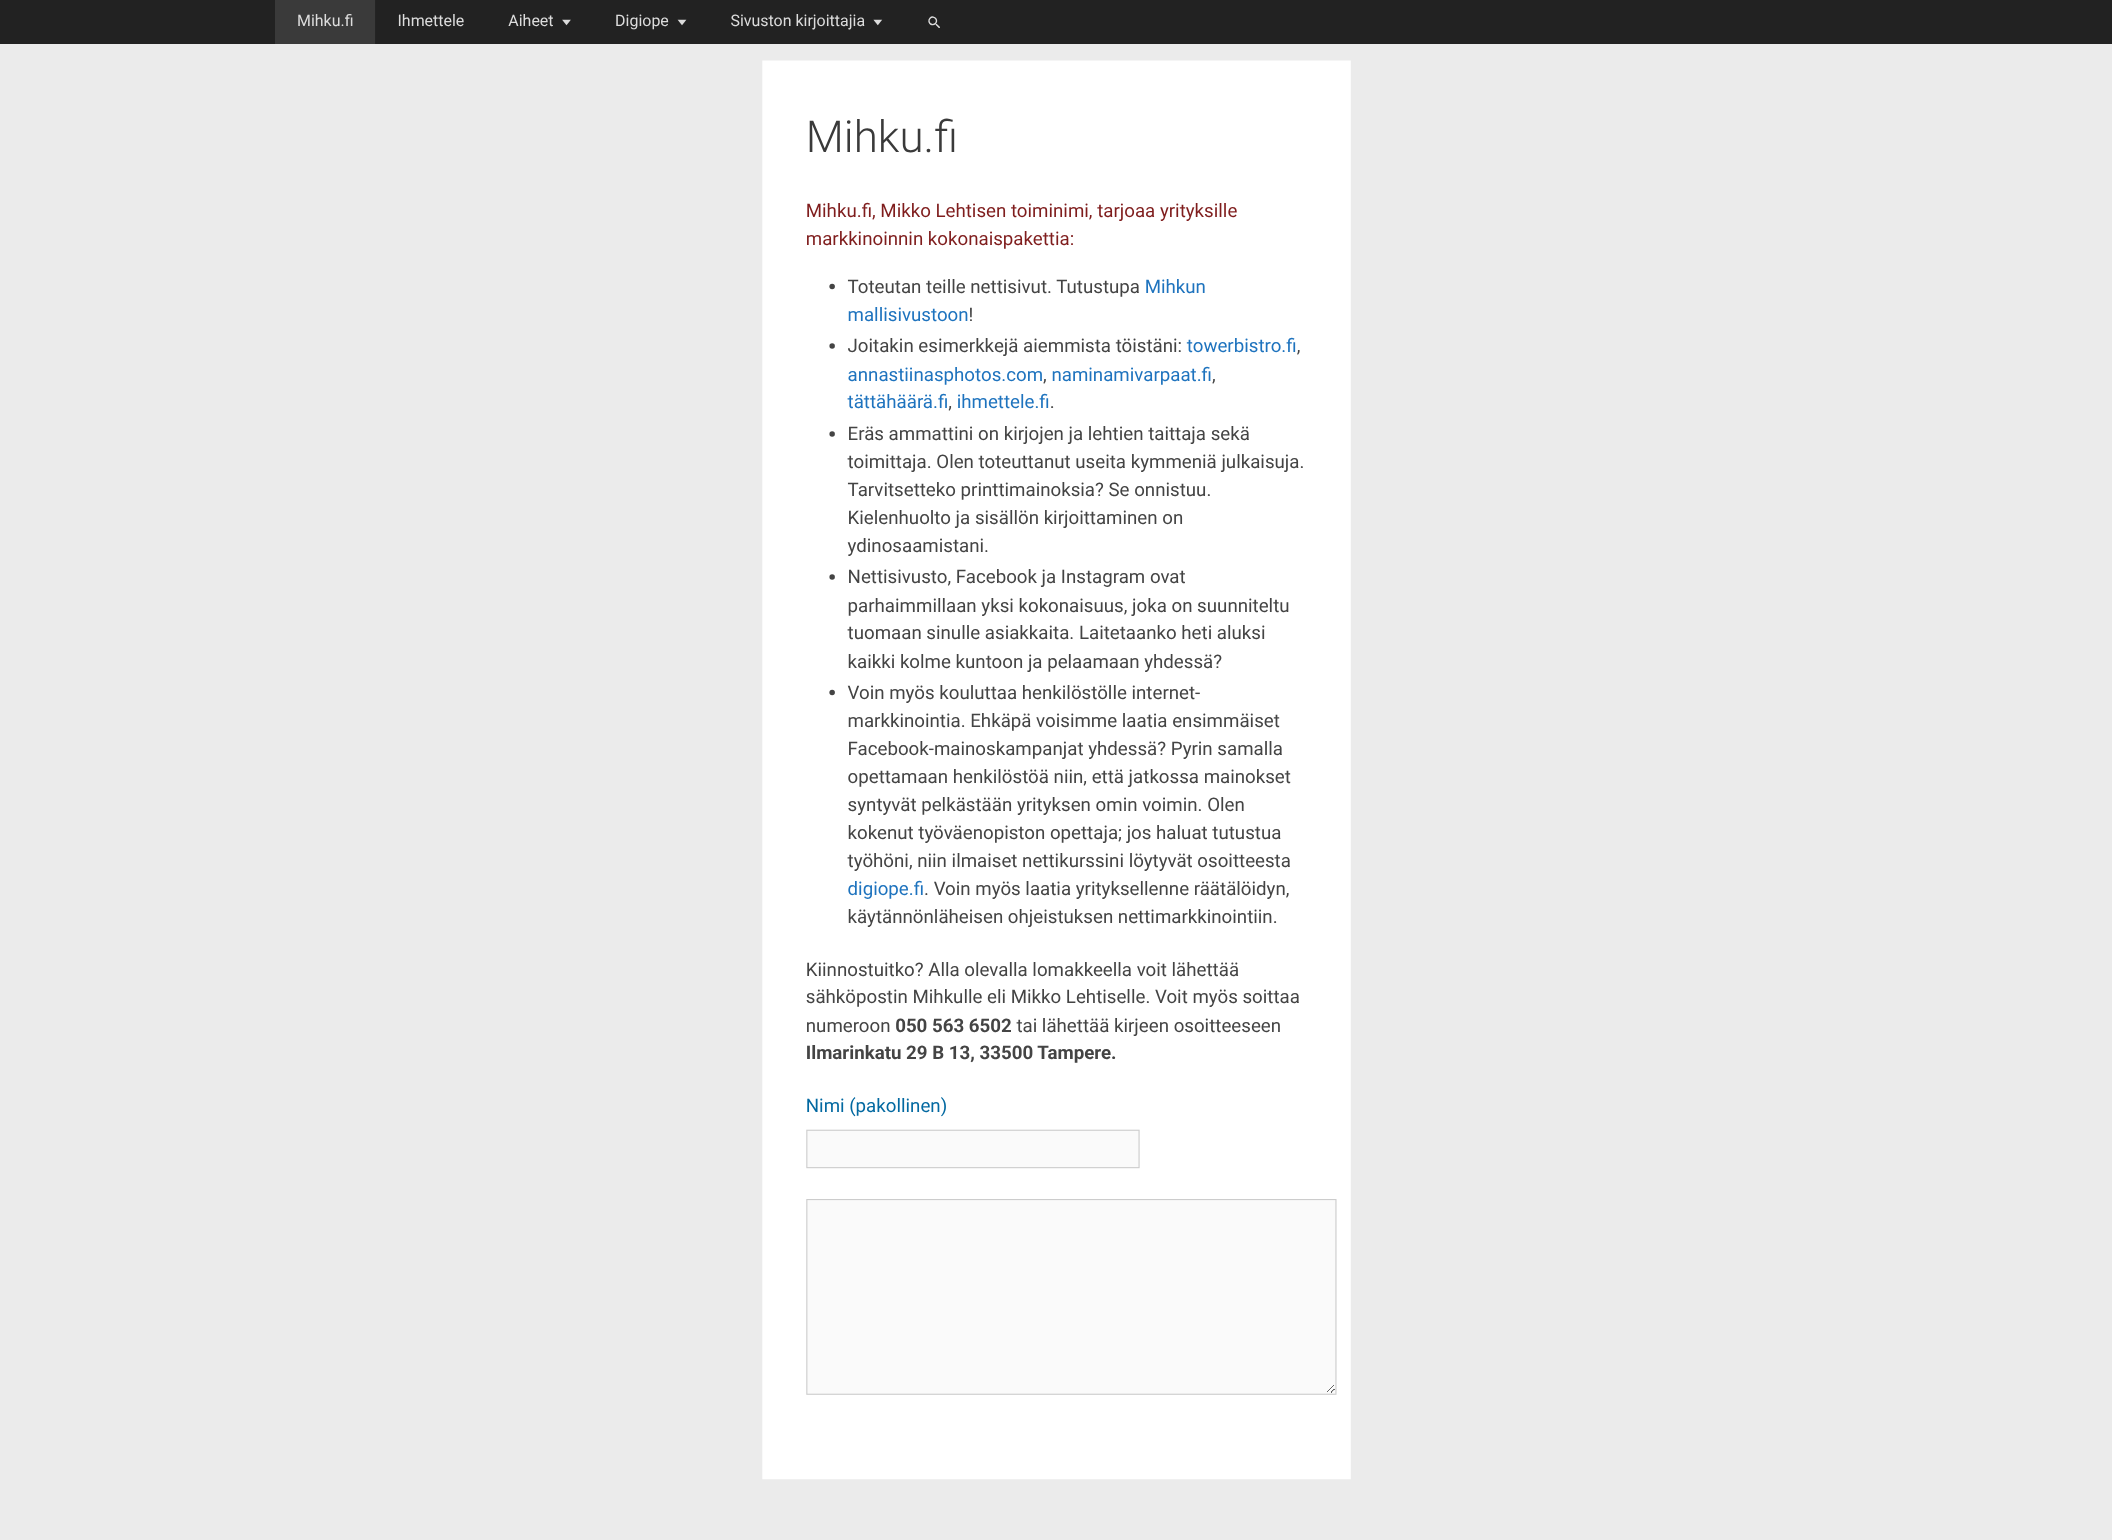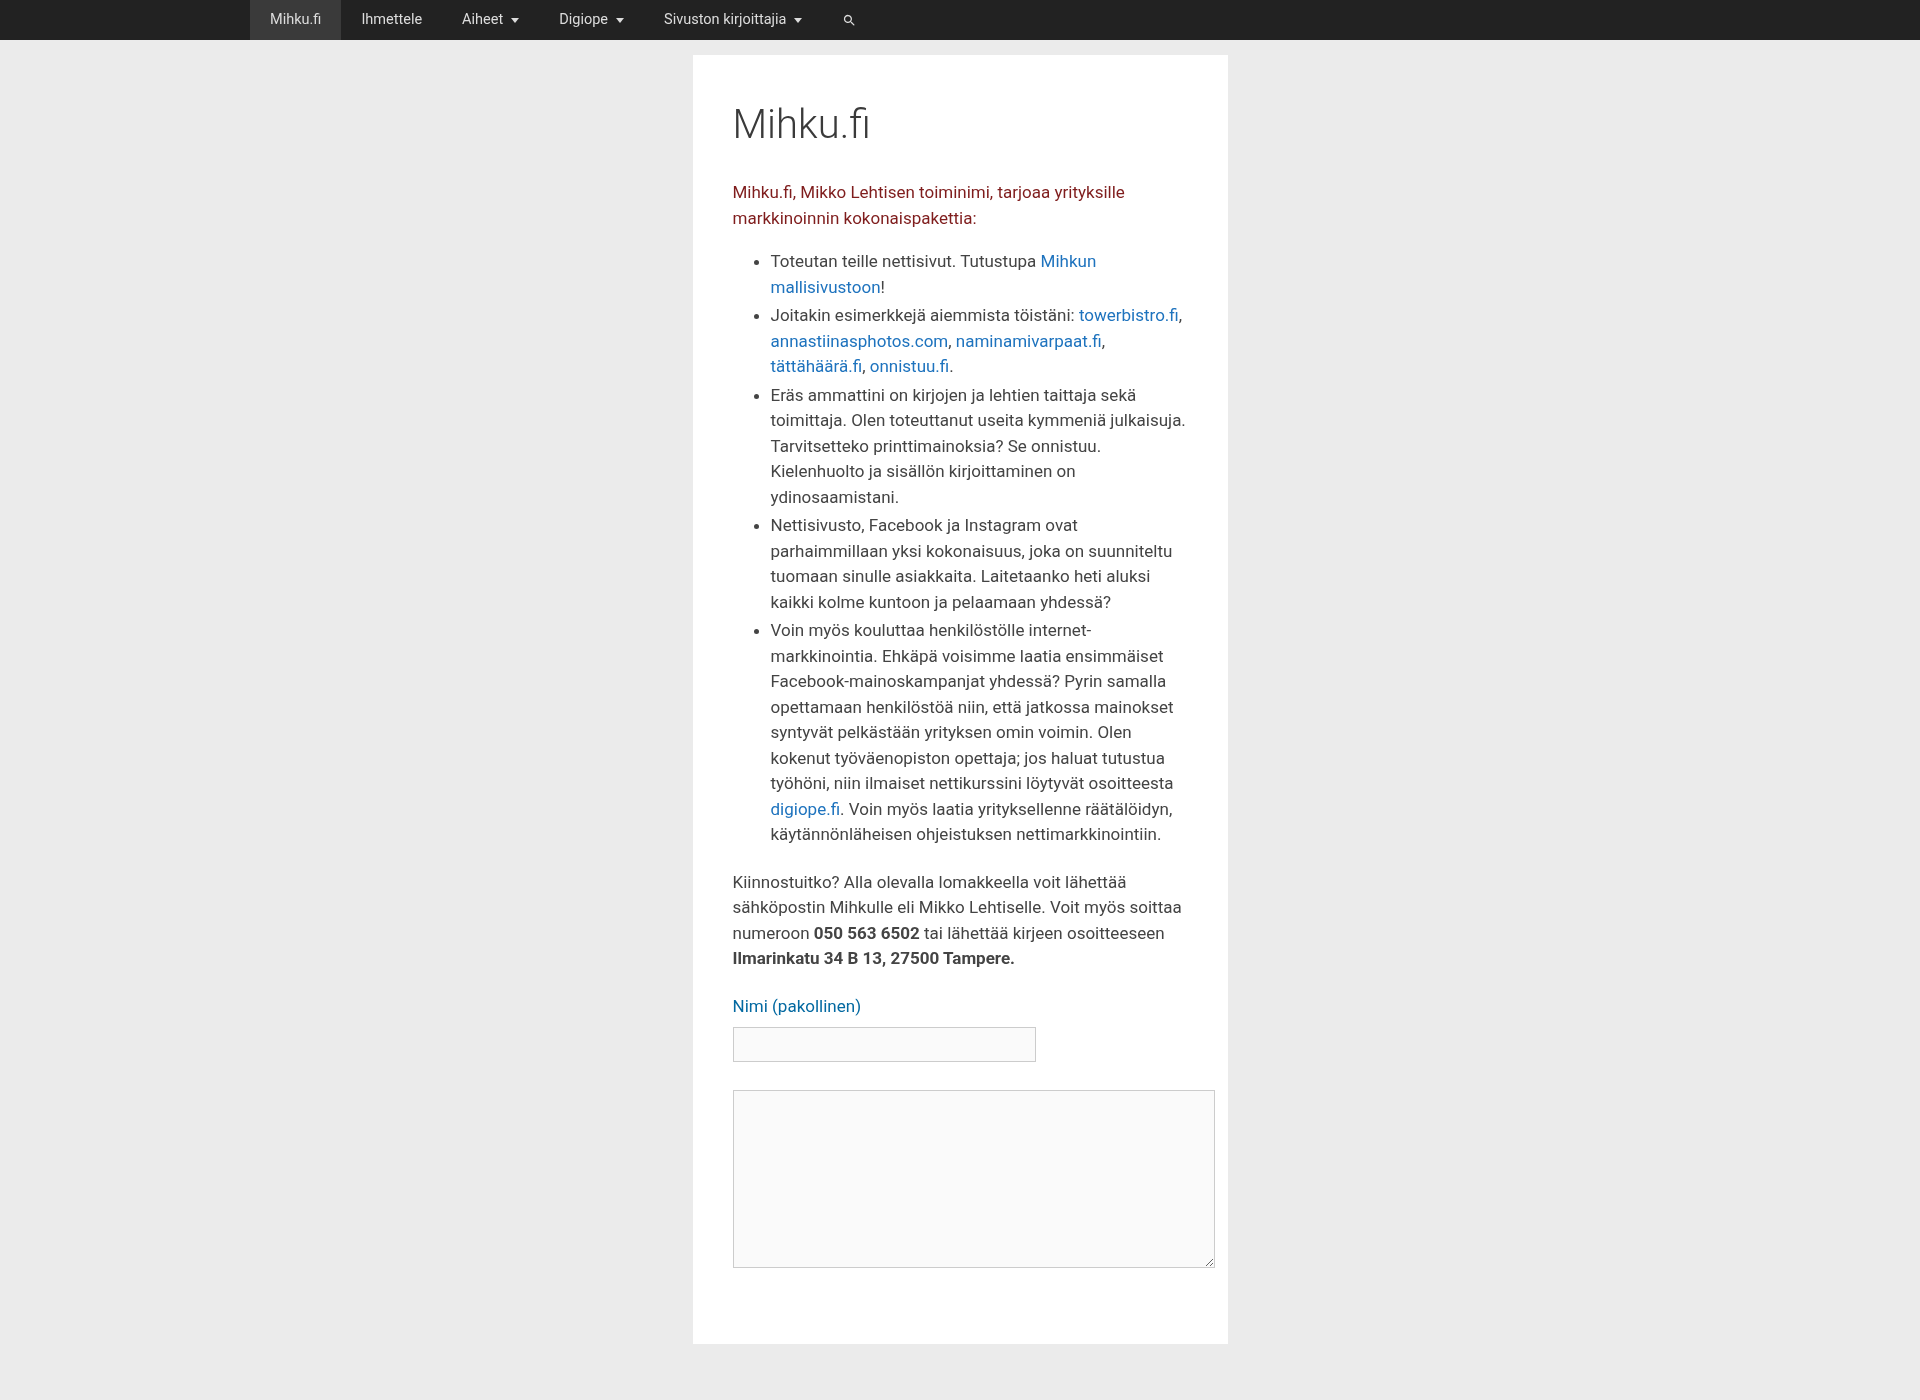--- a/index.html
+++ b/index.html
@@ -157,31 +157,31 @@
   <article class="main-content">
     <h1 class="page-title">Mihku.fi</h1>
 
     <p class="intro-text">Mihku.fi, Mikko Lehtisen toiminimi, tarjoaa yrityksille markkinoinnin kokonaispakettia:</p>
 
     <ul class="content-list">
       <li>
         <span>Toteutan teille nettisivut. Tutustupa </span><a class="content-link">Mihkun mallisivustoon</a><span>!</span>
       </li>
       <li>
-        <span>Joitakin esimerkkejä aiemmista töistäni: </span><a class="content-link">towerbistro.fi</a><span>, </span><a class="content-link">annastiinasphotos.com</a><span>, </span><a class="content-link">naminamivarpaat.fi</a><span>, </span><a class="content-link">tättähäärä.fi</a><span>, </span><a class="content-link">onnistuu.fi</a><span>.</span>
+        <span>Joitakin esimerkkejä aiemmista töistäni: </span><a class="content-link">towerbistro.fi</a><span>, </span><a class="content-link">annastiinasphotos.com</a><span>, </span><a class="content-link">naminamivarpaat.fi</a><span>, </span><a class="content-link">tättähäärä.fi</a><span>, </span><a class="content-link">ihmettele.fi</a><span>.</span>
       </li>
       <li>Eräs ammattini on kirjojen ja lehtien taittaja sekä toimittaja. Olen toteuttanut useita kymmeniä julkaisuja. Tarvitsetteko printtimainoksia? Se onnistuu. Kielenhuolto ja sisällön kirjoittaminen on ydinosaamistani.</li>
       <li>Nettisivusto, Facebook ja Instagram ovat parhaimmillaan yksi kokonaisuus, joka on suunniteltu tuomaan sinulle asiakkaita. Laitetaanko heti aluksi kaikki kolme kuntoon ja pelaamaan yhdessä?</li>
       <li>
         <span>Voin myös kouluttaa henkilöstölle internet-markkinointia. Ehkäpä voisimme laatia ensimmäiset Facebook-mainoskampanjat yhdessä? Pyrin samalla opettamaan henkilöstöä niin, että jatkossa mainokset syntyvät pelkästään yrityksen omin voimin. Olen kokenut työväenopiston opettaja; jos haluat tutustua työhöni, niin ilmaiset nettikurssini löytyvät osoitteesta </span><a class="content-link">digiope.fi</a><span>. Voin myös laatia yrityksellenne räätälöidyn, käytännönläheisen ohjeistuksen nettimarkkinointiin.</span>
       </li>
     </ul>
 
     <p class="contact-text">
-      <span>Kiinnostuitko? Alla olevalla lomakkeella voit lähettää sähköpostin Mihkulle eli Mikko Lehtiselle. Voit myös soittaa numeroon </span><span class="bold">050 563 6502</span><span> tai lähettää kirjeen osoitteeseen </span><span class="bold">Ilmarinkatu 34 B 13, 27500 Tampere.</span>
+      <span>Kiinnostuitko? Alla olevalla lomakkeella voit lähettää sähköpostin Mihkulle eli Mikko Lehtiselle. Voit myös soittaa numeroon </span><span class="bold">050 563 6502</span><span> tai lähettää kirjeen osoitteeseen </span><span class="bold">Ilmarinkatu 29 B 13, 33500 Tampere.</span>
     </p>
 
     <form>
       <div class="form-group">
         <label class="form-label">Nimi (pakollinen)</label>
         <input type="text" class="form-input" style="">
       </div>
       <div class="form-group">
         <textarea class="form-textarea" style=""></textarea>
       </div>

